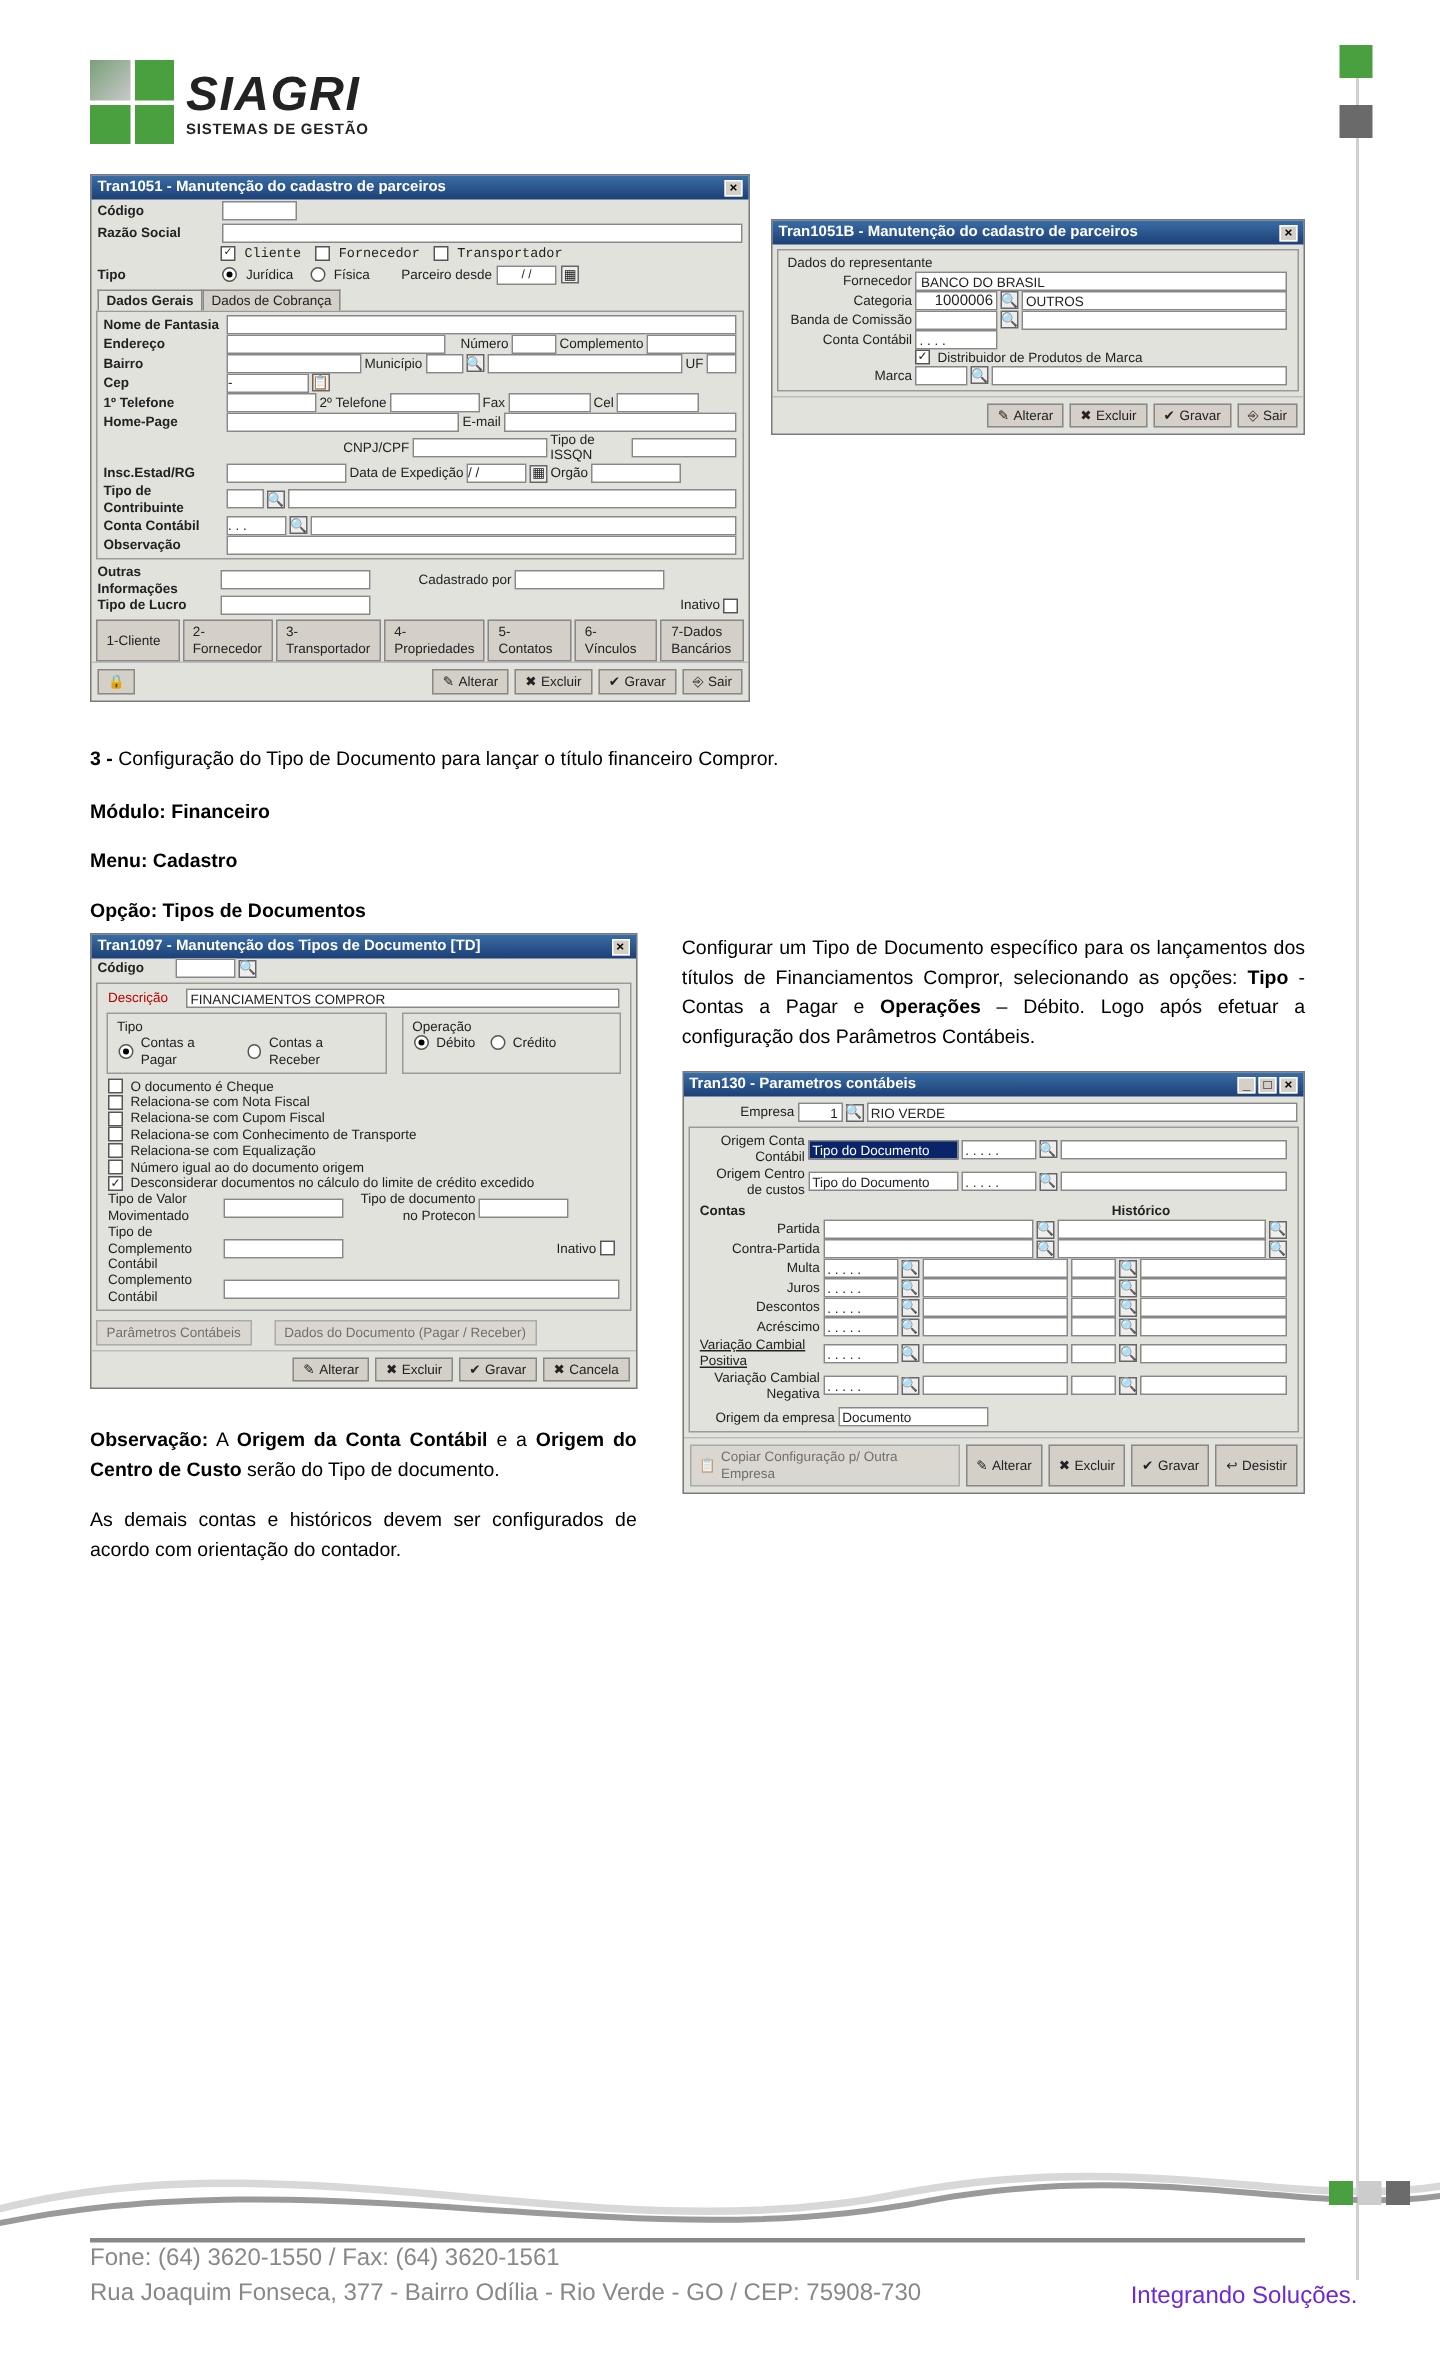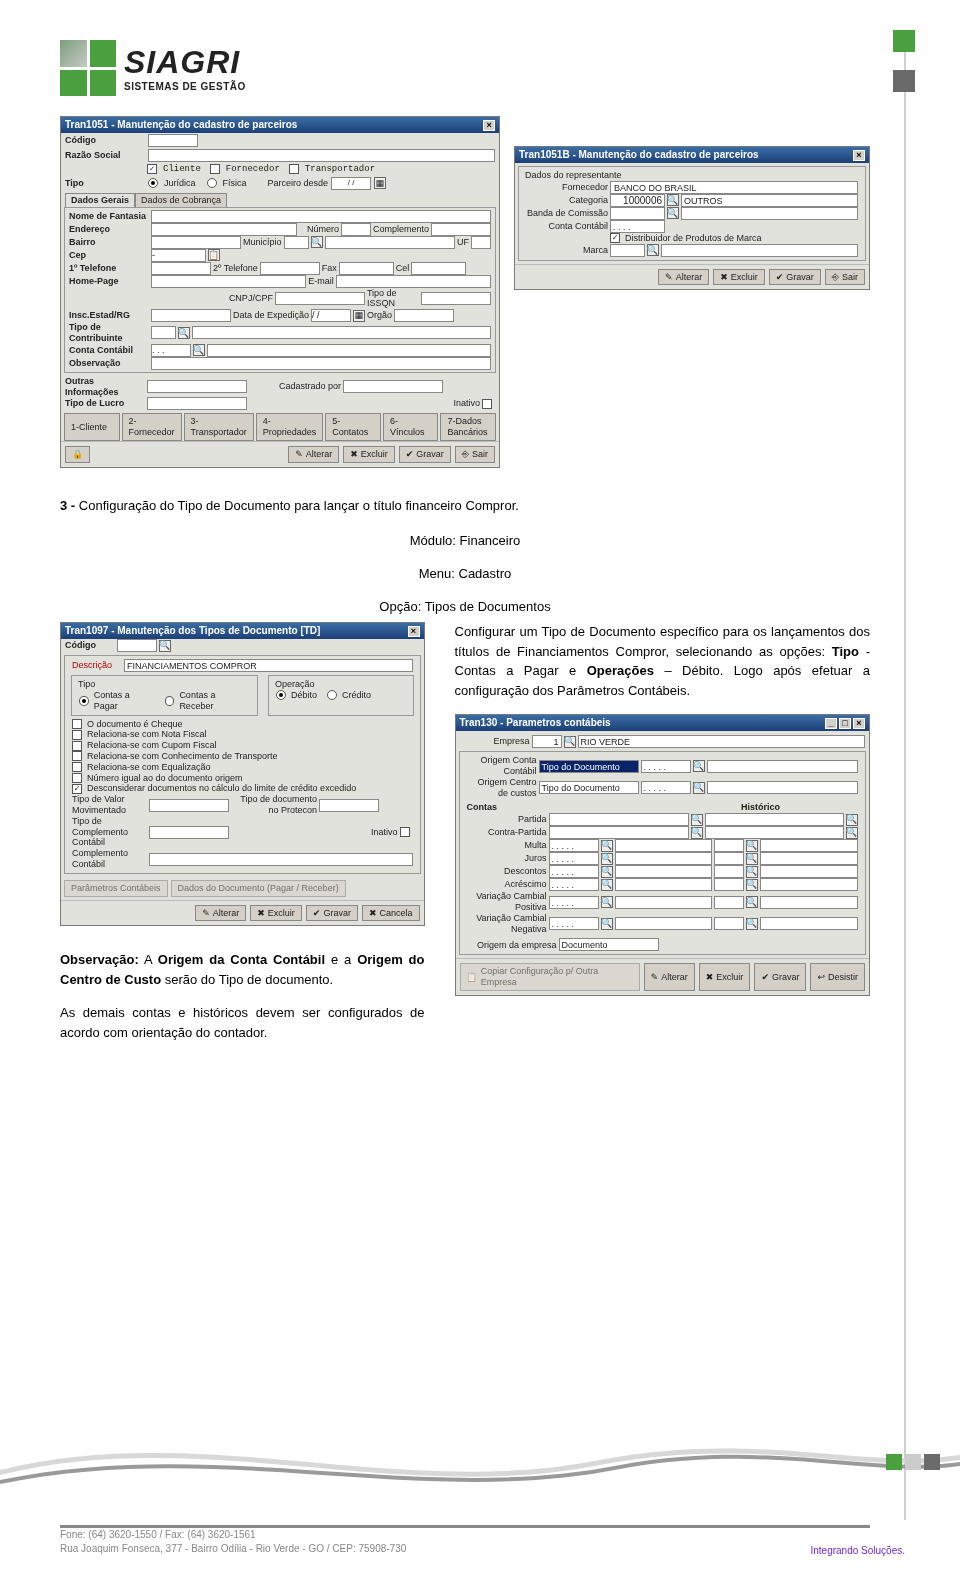--- a/index.html
+++ b/index.html
@@ -28,21 +28,21 @@
   .logo-text .t2 { font-size: 10px; font-weight: bold; letter-spacing: 0.5px; color:#222;}
   .decor-right { position: absolute; right: 45px; top: 30px; width: 22px; }
   .decor-right .sq { width: 22px; height: 22px; margin-bottom: 18px; }
   .decor-right .g1 { background:#4a9f3f; }
   .decor-right .g2 { background:#6a6a6a; }
   .vline { position:absolute; right:54px; top:30px; width:2px; bottom:60px; background:#d0d0d0; }
 
   .content { padding: 20px 90px 0 60px; }
   .para { text-align: justify; line-height: 1.5; margin-bottom: 14px; }
   .para b, .bold { font-weight: bold; }
-  .section-title { font-weight: normal; margin: 18px 0 8px 0; text-align: center; }
+  .section-title { font-weight: bold; margin: 18px 0 8px 0; }
 
   
   .shot {
     background: #e2e2dc;
     border: 1px solid #7a7a7a;
     font-size: 9px;
     color: #222;
     position: relative;
     line-height: 1.2;
   }
@@ -74,22 +74,22 @@
 
   .twocol2 { display:flex; gap:30px; align-items:flex-start; margin-top:8px;}
   .twocol2 .left { flex:0 0 45%; }
   .twocol2 .right { flex:1; }
 
   .small-box {
     display:inline-block; background:#fff;border:1px solid #555;padding:1px 6px;font-size:11px;
   }
 
   .footer {
-    position:absolute; bottom:24px; left:60px; right:90px;
-    color:#888; font-size:10px;
+    position:absolute; bottom:40px; left:60px; right:90px;
+    color:#888; font-size:16px;
     border-top-style: solid;
   }
   .footer .fline{line-height:1.4;}
   .footer .slogan{position:absolute;right:-35px;bottom:0;color:#6d28d9;margin-left:32px;}
   .footer-squares{position:absolute;right:20px;bottom:110px;display:flex;gap:3px;}
   .footer-squares div{width:16px;height:16px;background:#6b6b6b;}
   .footer-squares div:first-child{background:#4a9f3f;}
   .footer-squares div:nth-child(2){background:#ccc;}
 
   svg.wave{position:absolute;bottom:75px;left:0;width:960px;height:95px;}
@@ -406,21 +406,21 @@
                 <span style="width:75px">Tipo de Complemento Contábil</span>
                 <span class="inp" style="flex:0 0 80px"></span>
               <span style="margin-left:auto">Inativo</span>
                 <span class="chk"></span>
               </div>
             <div class="thinrow">
                 <span style="width:75px">Complemento Contábil</span>
                 <span class="inp"></span>
               </div>
           </div>
-          <div style="display:flex;gap:3px;padding:3px;">
+          <div style="display:flex;gap:15px;padding:3px;">
             <span class="btn" style="opacity:.6">Parâmetros Contábeis</span>
             <span class="btn" style="opacity:.6">Dados do Documento (Pagar / Receber)</span>
           </div>
           <div class="btnrow">
             <span class="btn">✎ <span>Alterar</span></span>
             <span class="btn">✖ <span>Excluir</span></span>
             <span class="btn">✔ <span>Gravar</span></span>
             <span class="btn">✖ <span>Cancela</span></span>
           </div>
         </div>
@@ -515,21 +515,21 @@
                 <div class="thinrow">
                   <span style="width: 80px; text-align: right;">Acréscimo</span>
                   <span class="inp" style="flex: 0 0 50px; font-size: 9px; line-height: 12px; padding-left: 2px;">. . . . .</span>
                   <span class="mag">🔍</span>
                   <span class="inp" style="flex: 1 1 0%;"></span>
                   <span class="inp" style="flex: 0 0 30px;"></span>
                   <span class="mag">🔍</span>
                   <span class="inp" style="flex: 1 1 0%;"></span>
                 </div>
                 <div class="thinrow">
-                  <span style="width: 80px; text-align: right;">Variação Cambial Positiva</span>
+                  <span style="width: 80px; text-align: left; text-decoration: underline;">Variação Cambial Positiva</span>
                   <span class="inp" style="flex: 0 0 50px; font-size: 9px; line-height: 12px; padding-left: 2px;">. . . . .</span>
                   <span class="mag">🔍</span>
                   <span class="inp" style="flex: 1 1 0%;"></span>
                   <span class="inp" style="flex: 0 0 30px;"></span>
                   <span class="mag">🔍</span>
                   <span class="inp" style="flex: 1 1 0%;"></span>
                 </div>
                 <div class="thinrow">
                   <span style="width: 80px; text-align: right;">Variação Cambial Negativa</span>
                   <span class="inp" style="flex: 0 0 50px; font-size: 9px; line-height: 12px; padding-left: 2px;">. . . . .</span>

